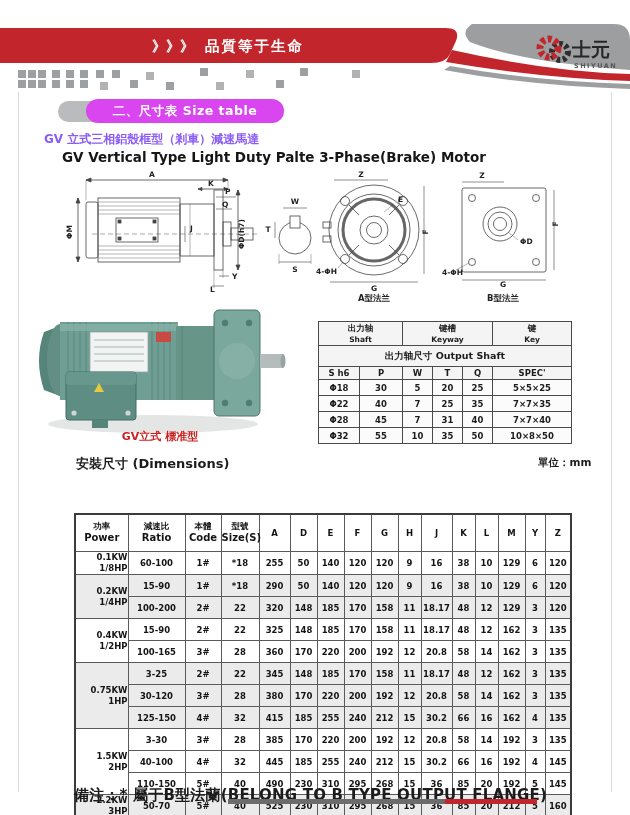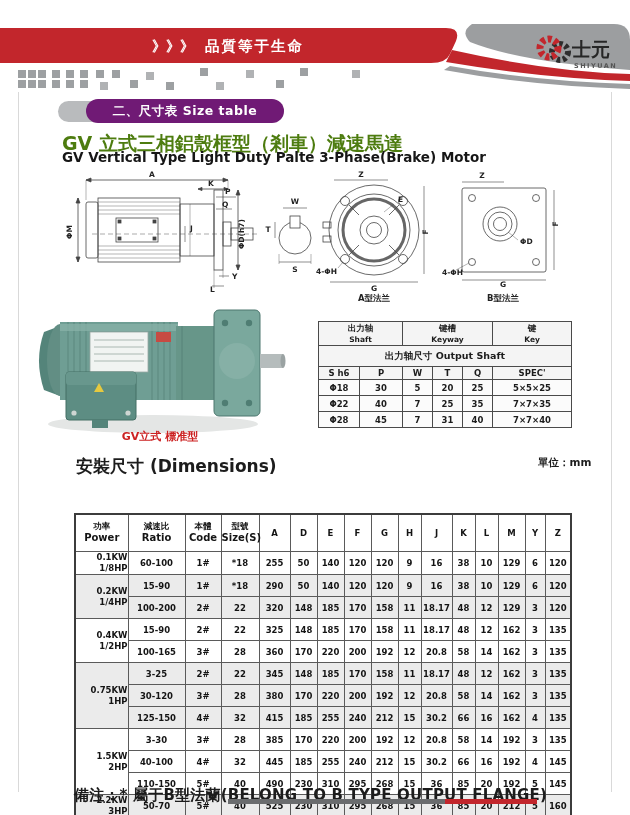--- a/index.html
+++ b/index.html
@@ -3,41 +3,41 @@
 <meta charset="utf-8">
 <style>
   html,body{margin:0;padding:0;background:#ffffff;}
   #page{position:relative;width:630px;height:815px;background:#ffffff;overflow:hidden;
         font-family:"DejaVu Sans","Liberation Sans",sans-serif;color:#1c1c1c;}
   .abs{position:absolute;}
   
   .frame{position:absolute;top:92px;height:700px;width:1px;background:#d9d9d9;}
   
   .pill-back{left:58px;top:101px;width:226px;height:21px;background:#b9bbbd;border-radius:11px;}
-  .pill{left:86px;top:99px;width:198px;height:24px;background:#701a75;border-radius:12px;
+  .pill{left:86px;top:99px;width:198px;height:24px;background:#d946ef;border-radius:12px;
         color:#fff;font-size:12.5px;font-weight:bold;text-align:center;line-height:24px;letter-spacing:.5px;}
-  .title-zh{left:62px;top:131px;font-size:19px;font-weight:bold;color:#4d7c0f;}
+  .title-zh{left:44px;top:131px;font-size:12px;font-weight:bold;color:#8b5cf6;}
   .title-en{left:62px;top:149px;font-size:13.5px;font-weight:bold;color:#161616;}
   
   svg text{font-family:"DejaVu Sans","Liberation Sans",sans-serif;}
   .dim-label{font-size:7.5px;font-weight:bold;fill:#222;}
   .cap-label{font-size:8.5px;font-weight:bold;fill:#222;}
   .photo-cap{font-size:11px;font-weight:bold;fill:#cc2222;}
   
   .shaft-wrap{left:318px;top:321px;width:253px;}
   table{border-collapse:collapse;}
   .shaft-table{width:253px;font-size:8.5px;table-layout:fixed;}
   .shaft-table th,.shaft-table td{border:1px solid #4a4a4a;text-align:center;padding:1px 0;
         font-weight:bold;color:#1c1c1c;background:#f4f4f4;}
   .shaft-table .st-title{font-size:9.5px;height:18px;}
   .shaft-table .en{font-weight:bold;font-size:7.5px;}
   .shaft-table tbody td{background:#fbfbfb;height:13px;}
   .shaft-table{border:1.5px solid #3c3c3c;}
   
-  .dims-label{left:76px;top:455px;font-size:17px;font-weight:bold;}
+  .dims-label{left:76px;top:455px;font-size:13px;font-weight:bold;}
   .dims-unit{left:538px;top:456px;font-size:10.5px;font-weight:bold;}
   .dim-wrap{left:74px;top:473px;width:483px;}
   .dim-table{width:483px;table-layout:fixed;font-size:8.5px;border:2px solid #3c3c3c;margin-top:40px;}
   .dim-table th,.dim-table td{border:1px solid #5a5a5a;text-align:center;padding:0;
         font-weight:bold;color:#141414;background:#ffffff;}
   .dim-table thead th{height:36px;font-size:8.5px;line-height:1.25;}
   .dim-table thead .en{font-size:10px;font-weight:bold;}
   .dim-table tbody td{height:21px;}
   .dim-table tr.stripe td{background:#ebebeb;}
   .dim-table td.power div{line-height:1.3;text-align:right;}
@@ -347,20 +347,28 @@
             <td>7×7×35</td>
           </tr>
           <tr>
             <td>Φ28</td>
             <td>45</td>
             <td>7</td>
             <td>31</td>
             <td>40</td>
             <td>7×7×40</td>
           </tr>
+          <tr>
+            <td>Φ32</td>
+            <td>55</td>
+            <td>10</td>
+            <td>35</td>
+            <td>50</td>
+            <td>10×8×50</td>
+          </tr>
         </tbody>
     </table>
   </div>
 
   <div class="abs dims-label">安裝尺寸 (Dimensions)</div>
   <div class="abs dims-unit">單位：mm</div>
 
   <div class="abs dim-wrap">
     <table class="dim-table">
       <colgroup>

